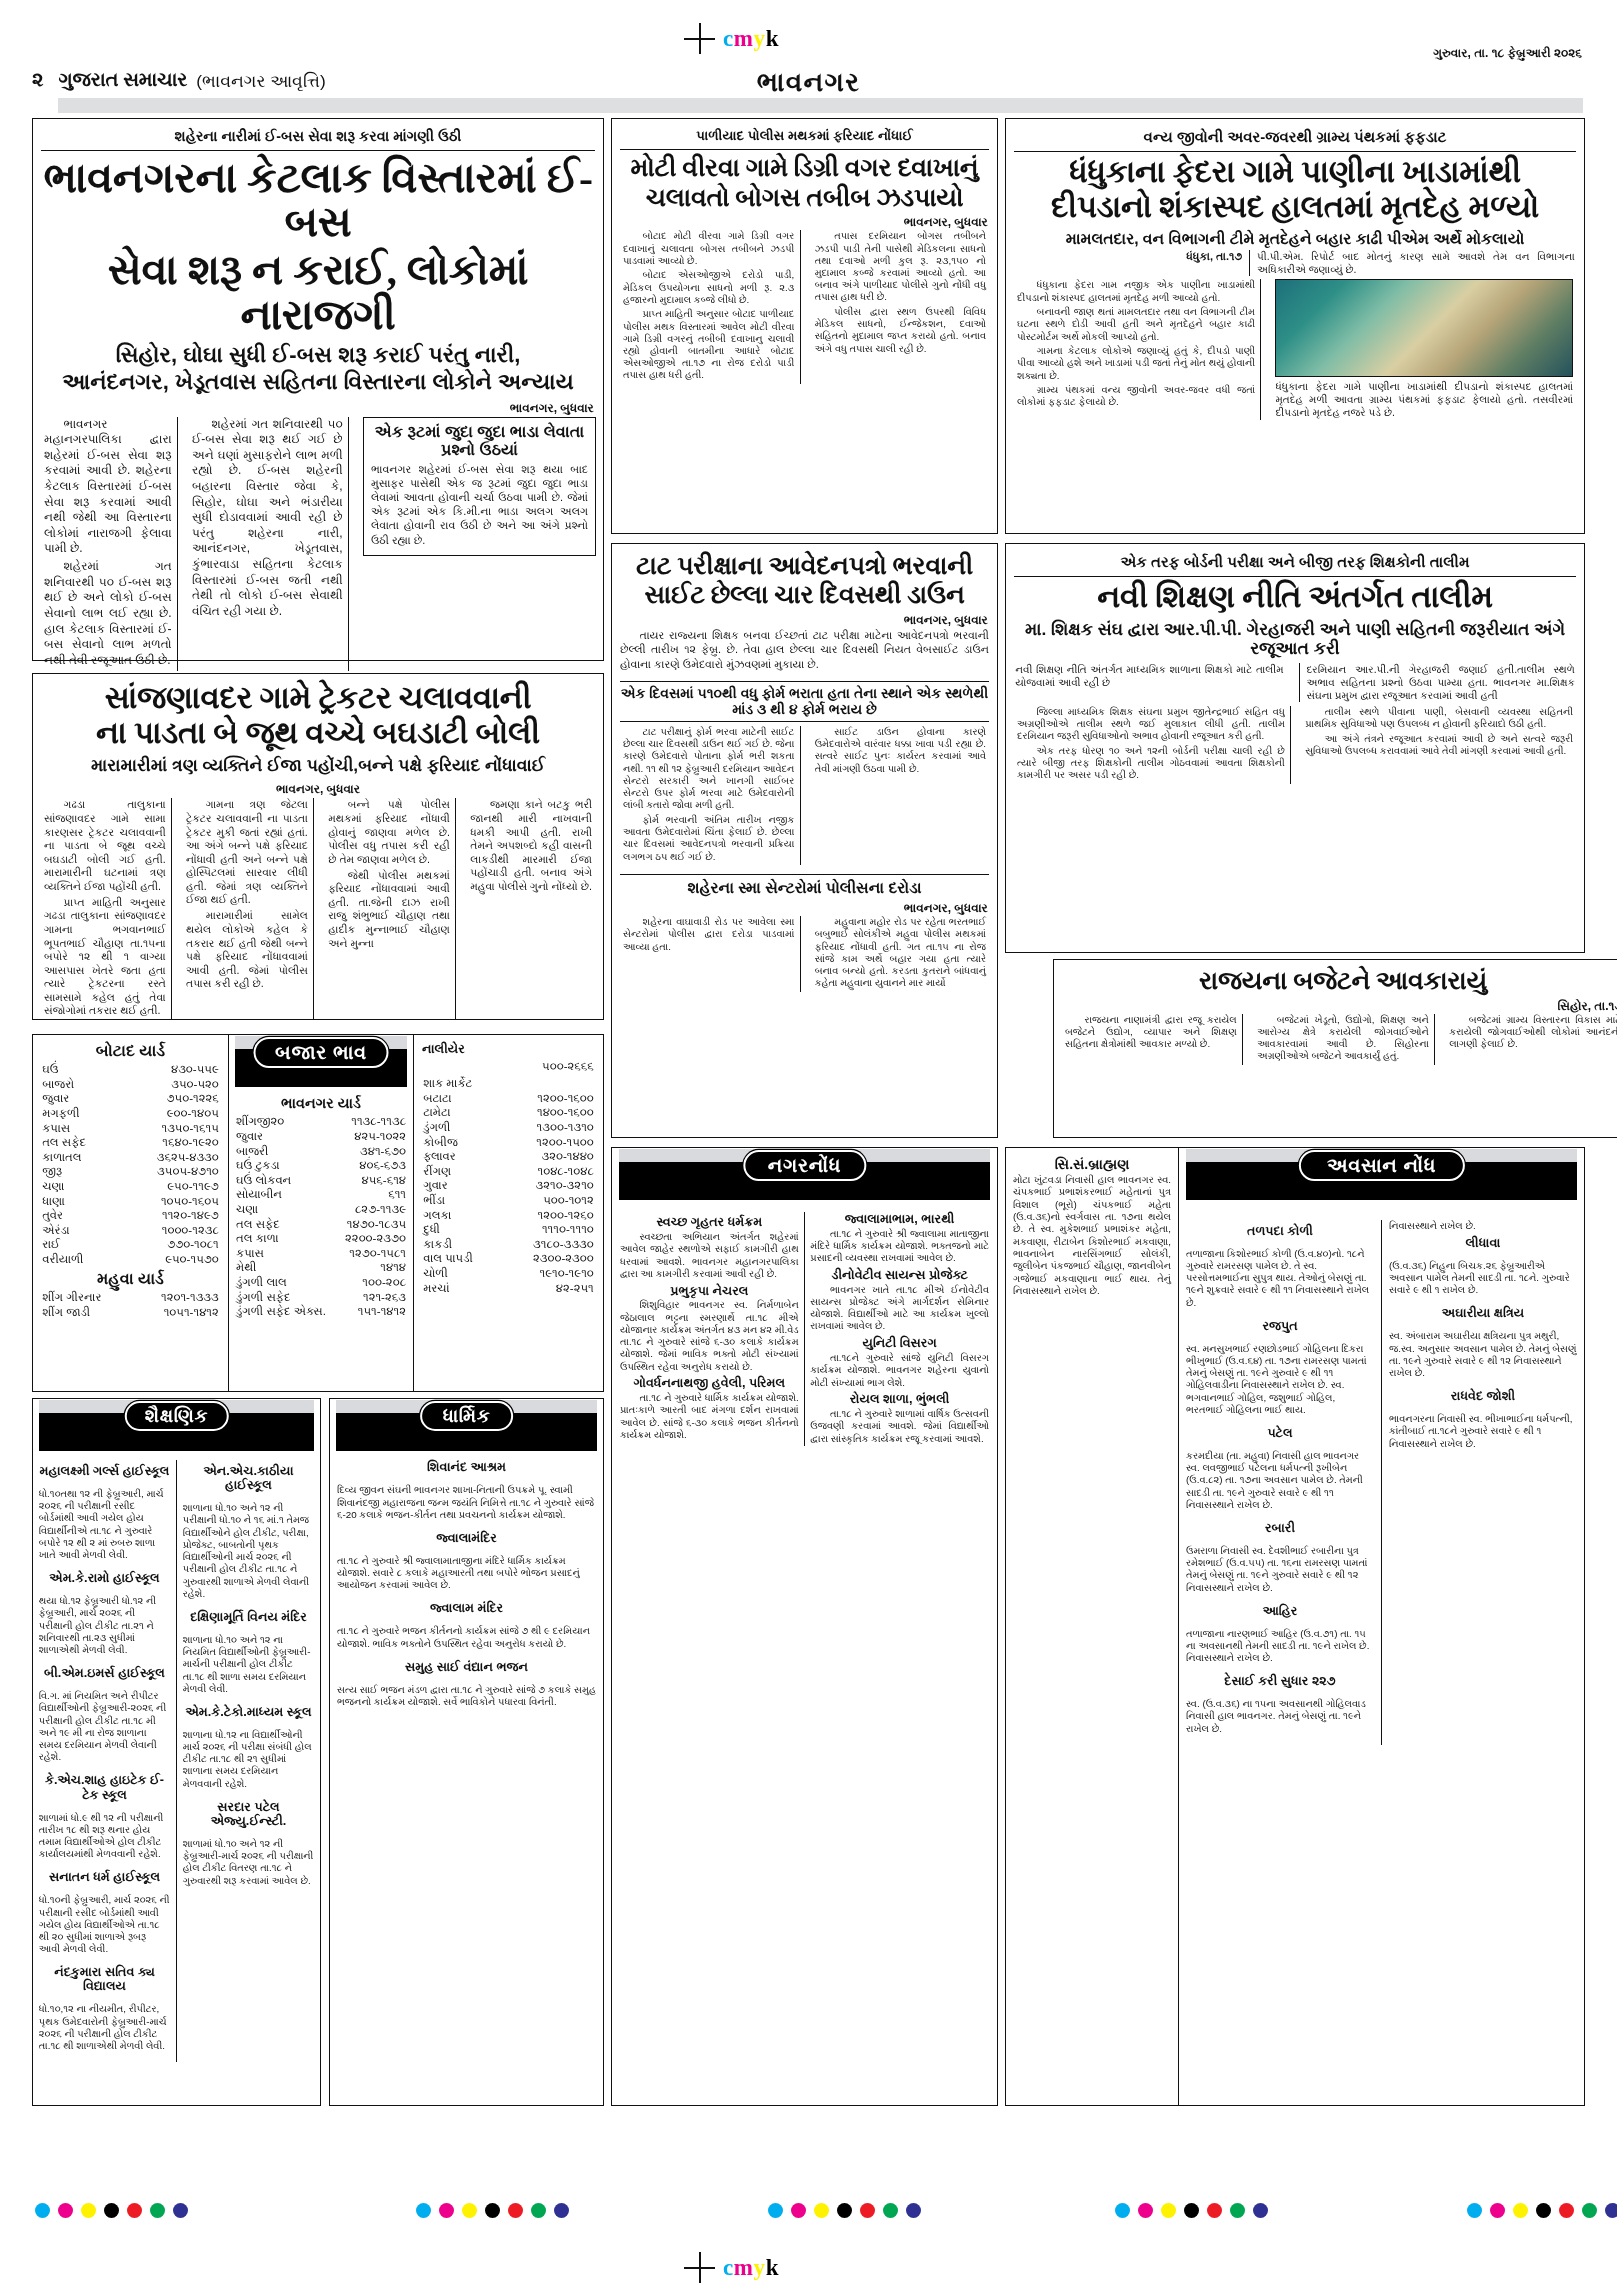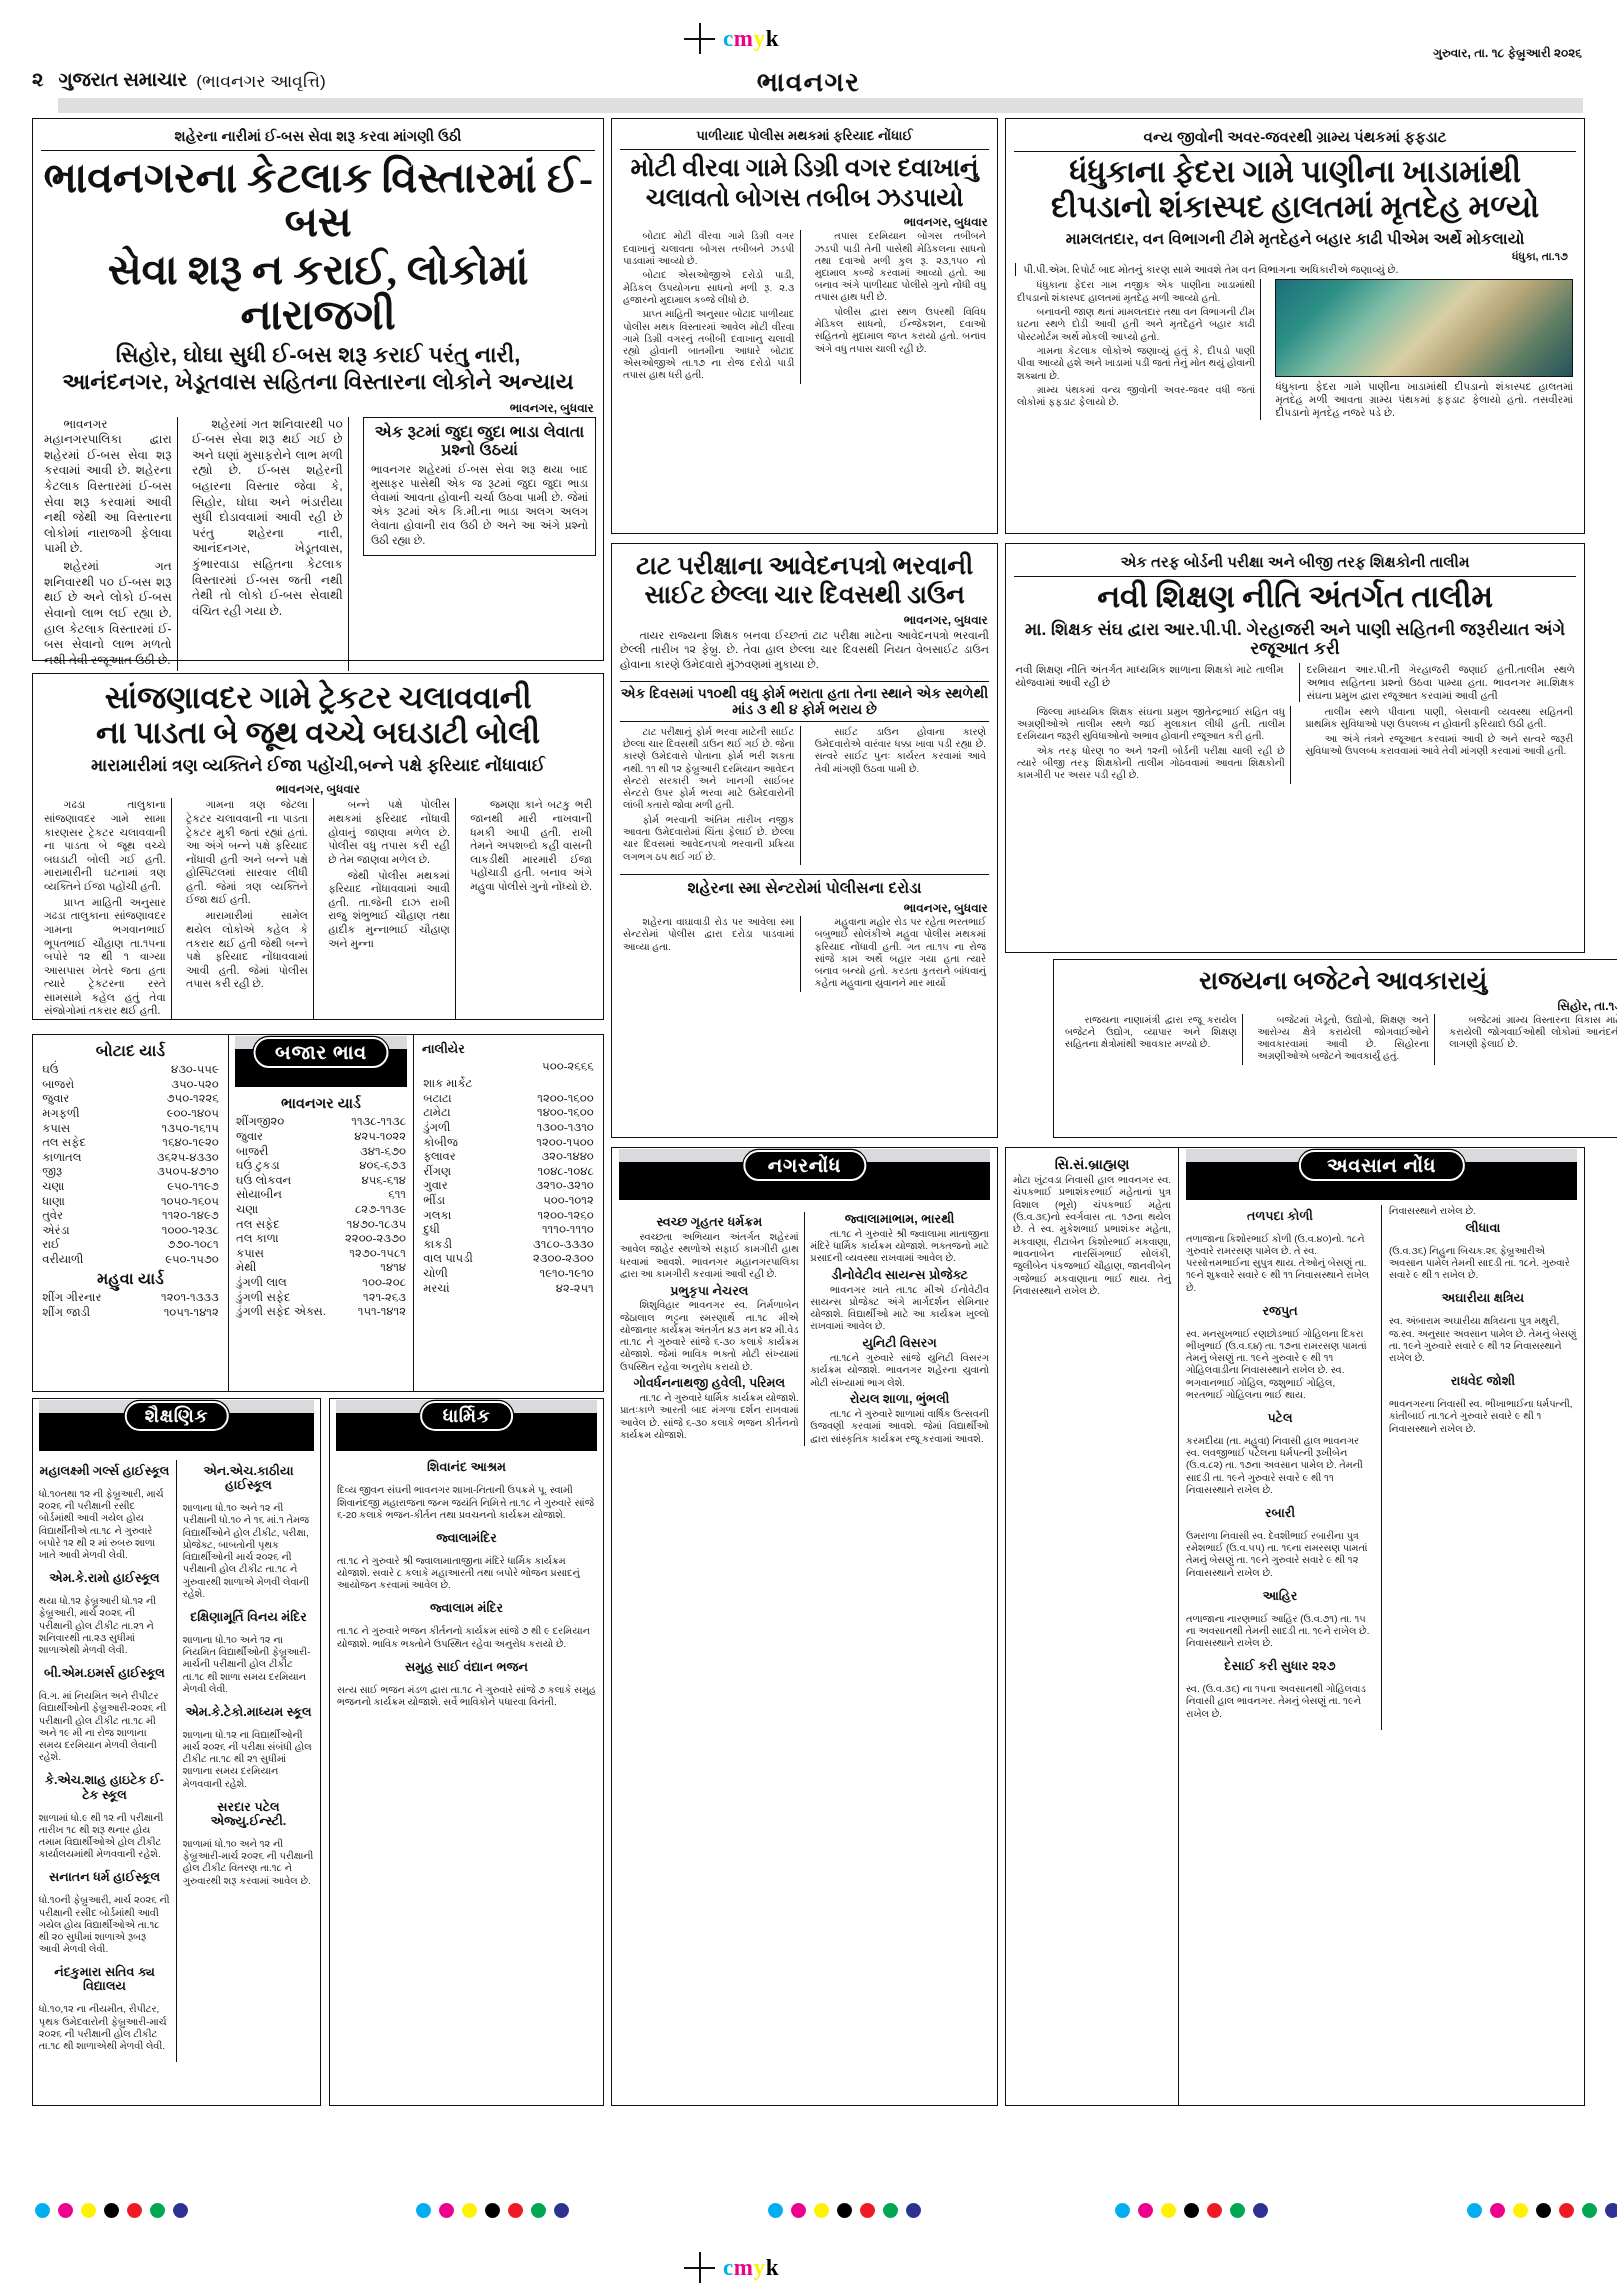--- a/index.html
+++ b/index.html
@@ -202,21 +202,21 @@
         <p class="ind">પોલીસ દ્વારા સ્થળ ઉપરથી વિવિધ મેડિકલ સાધનો, ઈન્જેકશન, દવાઓ સહિતનો મુદામાલ જપ્ત કરાયો હતો. બનાવ અંગે વધુ તપાસ ચાલી રહી છે.</p>
       </div>
     </div>
   </div>
 
   <div class="box" style="left:1005px;top:118px;width:580px;height:416px;">
     <div class="kicker" style="font-size:15px">વન્ય જીવોની અવર-જવરથી ગ્રામ્ય પંથકમાં ફફડાટ</div>
     <div class="hl lg">ધંધુકાના ફેદરા ગામે પાણીના ખાડામાંથી</div>
     <div class="hl lg" style="margin-top:2.3px">દીપડાનો શંકાસ્પદ હાલતમાં મૃતદેહ મળ્યો</div>
     <div class="subhl" style="font-size:15.6px">મામલતદાર, વન વિભાગની ટીમે મૃતદેહને બહાર કાઢી પીએમ અર્થે મોકલાયો</div>
-    <div style="display:flex;padding:0 9.2px 3.5px;flex-direction:column;">
+    <div style="display:flex;padding:0 9.2px 3.5px;">
       <div style="flex:1;font-size:11px;font-weight:700;text-align:right;padding-right:7px;">ધંધુકા, તા.૧૭</div>
       <div style="flex:1.4;font-size:10.4px;line-height:1.25;text-align:justify;border-left:0.6px solid #111;padding-left:7px;">પી.પી.એમ. રિપોર્ટ બાદ મોતનું કારણ સામે આવશે તેમ વન વિભાગના અધિકારીએ જણાવ્યું છે.</div>
     </div>
     <div class="cols" style="padding-top:0">
       <div class="col xtiny">
         <p class="ind">ધંધુકાના ફેદરા ગામ નજીક એક પાણીના ખાડામાંથી દીપડાનો શંકાસ્પદ હાલતમાં મૃતદેહ મળી આવ્યો હતો.</p>
         <p class="ind">બનાવની જાણ થતાં મામલતદાર તથા વન વિભાગની ટીમ ઘટના સ્થળે દોડી આવી હતી અને મૃતદેહને બહાર કાઢી પોસ્ટમોર્ટમ અર્થે મોકલી આપ્યો હતો.</p>
         <p class="ind">ગામના કેટલાક લોકોએ જણાવ્યું હતું કે, દીપડો પાણી પીવા આવ્યો હશે અને ખાડામાં પડી જતાં તેનું મોત થયું હોવાની શક્યતા છે.</p>
         <p class="ind">ગ્રામ્ય પંથકમાં વન્ય જીવોની અવર-જવર વધી જતાં લોકોમાં ફફડાટ ફેલાયો છે.</p>
       </div>
@@ -562,21 +562,21 @@
       </div>
   </div>
 
   <div class="box" style="left:1005px;top:1147px;width:580px;height:959px;">
     <div style="display:flex;height:100%;box-sizing:border-box;">
       <div style="flex:0 0 173px;border-right:1.2px solid #111;padding:4.6px 7px;box-sizing:border-box;overflow:hidden;">
         <div class="ent-h">સિ.સં.બ્રાહ્મણ</div>
         <p class="ind" style="margin:0;font-size:9.8px;line-height:1.26;text-align:justify;">મોટા ખુંટવડા નિવાસી હાલ ભાવનગર સ્વ. ચંપકભાઈ પ્રભાશંકરભાઈ મહેતાનાં પુત્ર વિશાલ (ભૂરો) ચંપકભાઈ મહેતા (ઉ.વ.૩૬)નો સ્વર્ગવાસ તા. ૧૭ના થયેલ છે. તે સ્વ. મુકેશભાઈ પ્રભાશંકર મહેતા, મકવાણા, રીટાબેન કિશોરભાઈ મકવાણા, ભાવનાબેન નારસિંગભાઈ સોલંકી, જુલીબેન પંકજભાઈ ચૌહાણ, જાનવીબેન ગજેભાઈ મકવાણાના ભાઈ થાય. તેનું નિવાસસ્થાને રાખેલ છે.</p>
       </div>
       <div style="flex:1;padding:0 0 4.6px;box-sizing:border-box;overflow:hidden;">
-        <div class="ribbon-wrap" style="margin:0 7px 5px;">
+        <div class="ribbon-wrap" style="margin:0 7px 20px;">
           <div class="ribbon">
             <div class="greytop"></div>
             <div class="pill" style="font-size:19.6px;padding:1.7px 26.6px;">અવસાન નોંધ</div>
           </div>
         </div>
         <div style="display:flex;">
           <div style="flex:1;padding:0 7px;border-right:0.6px solid #111;box-sizing:border-box;" class="xtiny">
               <div>
                 <div class="ent-h2">તળપદા કોળી</div>
                 <p class="ind">તળાજાના કિશોરભાઈ કોળી (ઉ.વ.૪૦)નો. ૧૮ને ગુરુવારે રામરસણ પામેલ છે. તે સ્વ. પરસોત્તમભાઈના સુપુત્ર થાય. તેઓનું બેસણું તા. ૧૯ને શુક્રવારે સવારે ૯ થી ૧૧ નિવાસસ્થાને રાખેલ છે.</p>

